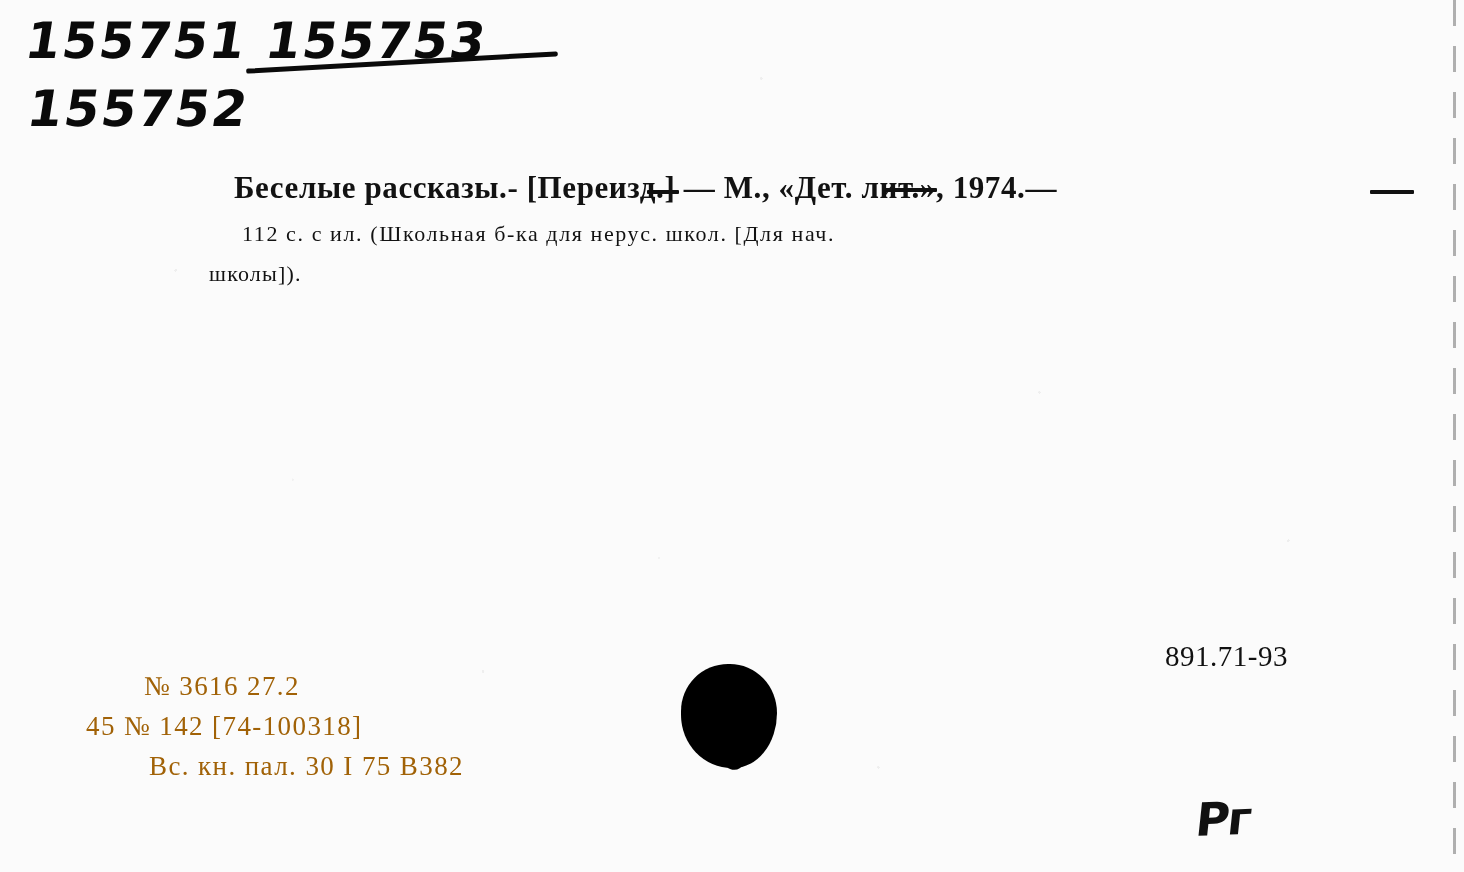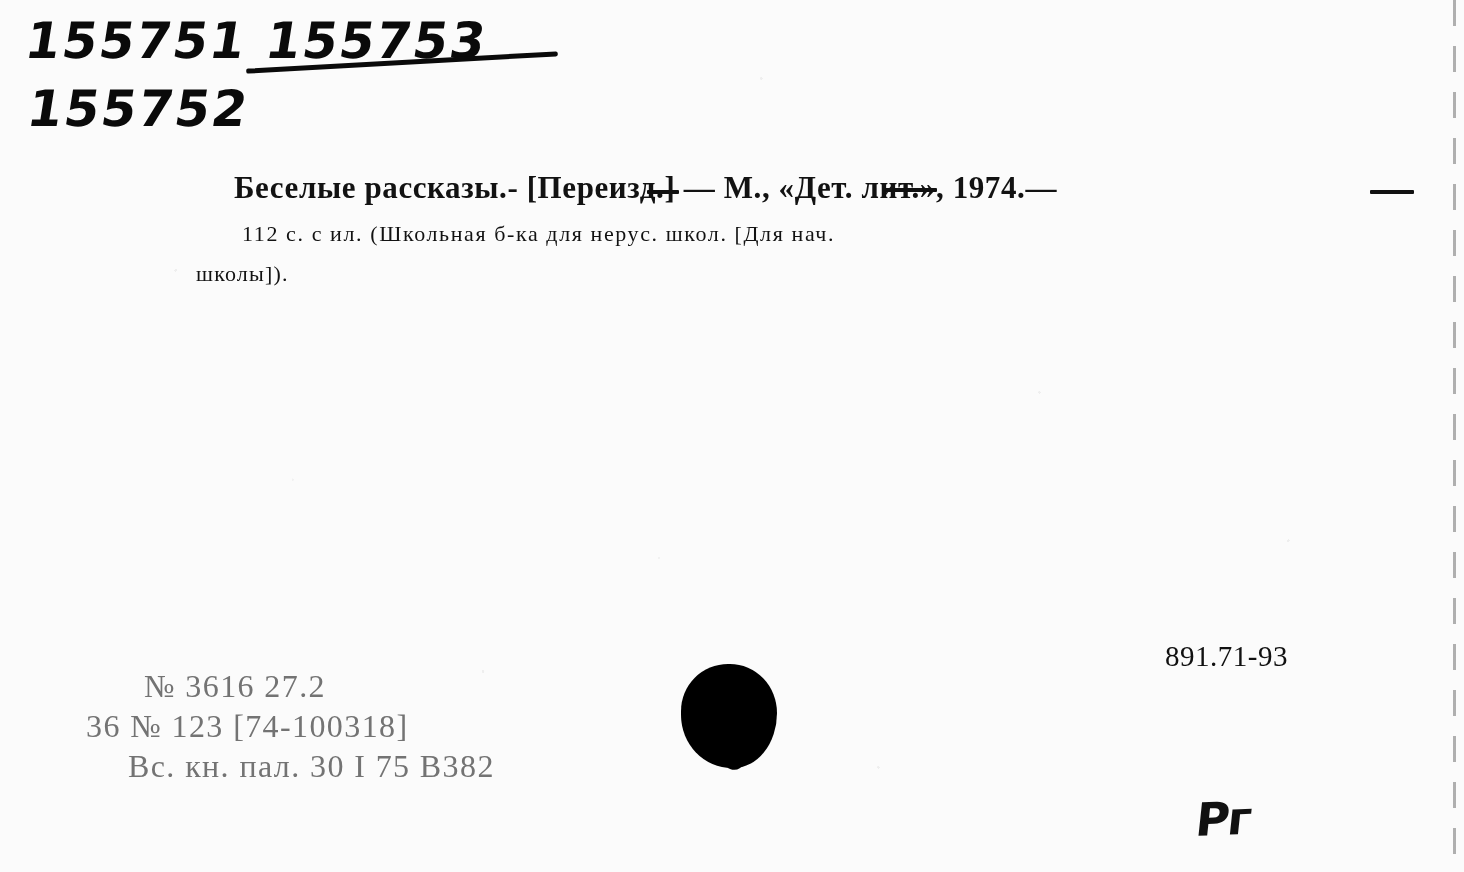--- a/index.html
+++ b/index.html
@@ -109,21 +109,21 @@
     font-size: 31px;
     letter-spacing: 0.6px;
     margin-left: 38px;
   }
   #bib-collation-line {
     margin-left: 46px;
     margin-top: 6px;
     letter-spacing: 1.6px;
   }
   #bib-series-cont-line {
-    margin-left: 0px;
+    margin-left: 13px;
     letter-spacing: 1.2px;
   }
   #bib-size-line {
     margin-left: 46px;
     margin-top: 10px;
     letter-spacing: 1.4px;
   }
   
   .rule {
     position: absolute;
@@ -137,29 +137,29 @@
 
   
   #lower-left {
     position: absolute;
     left: 86px;
     top: 666px;
     width: 700px;
   }
   .ll-line {
     font-family: "Liberation Serif", serif;
-    font-size: 32px;
+    font-size: 27px;
     line-height: 40px;
-    color: #737373;
+    color: #a16207;
     white-space: nowrap;
     letter-spacing: 1.4px;
   }
   #ll-line-1 { margin-left: 58px; }
   #ll-line-2 { margin-left: 0px; }
-  #ll-line-3 { margin-left: 42px; }
+  #ll-line-3 { margin-left: 63px; }
 
   
   #classification {
     position: absolute;
     left: 1165px;
     top: 640px;
     font-family: "Liberation Serif", serif;
     font-size: 29px;
     letter-spacing: 0.5px;
     color: #111;
@@ -219,21 +219,21 @@
     <div class="rule" id="rule-1"></div>
     <div class="rule" id="rule-2"></div>
     <div class="rule" id="rule-3"></div>
 
     <div class="bib-line" id="bib-collation-line">112 с. с ил.  (Школьная  б-ка  для  нерус.  школ.  [Для нач.</div>
     <div class="bib-line" id="bib-series-cont-line">школы]).</div>
   </div>
 
   <div id="lower-left">
     <div class="ll-line" id="ll-line-1">№ 3616  27.2</div>
-    <div class="ll-line" id="ll-line-2">36  №  123  [74-100318]</div>
+    <div class="ll-line" id="ll-line-2">45  №  142  [74-100318]</div>
     <div class="ll-line" id="ll-line-3">Вс.  кн.  пал.  30  I  75  В382</div>
   </div>
 
   <div id="classification">891.71-93</div>
 
   <div id="ink-blot"></div>
   <div id="ink-blot-tail"></div>
 
   <div id="initials">Рг</div>
 

